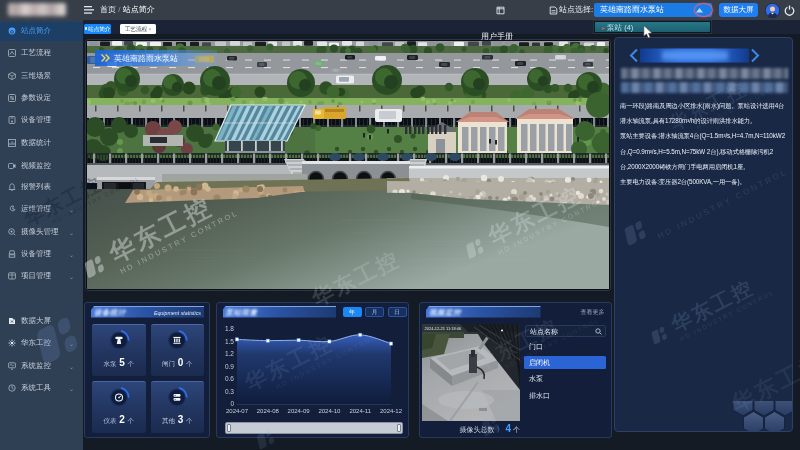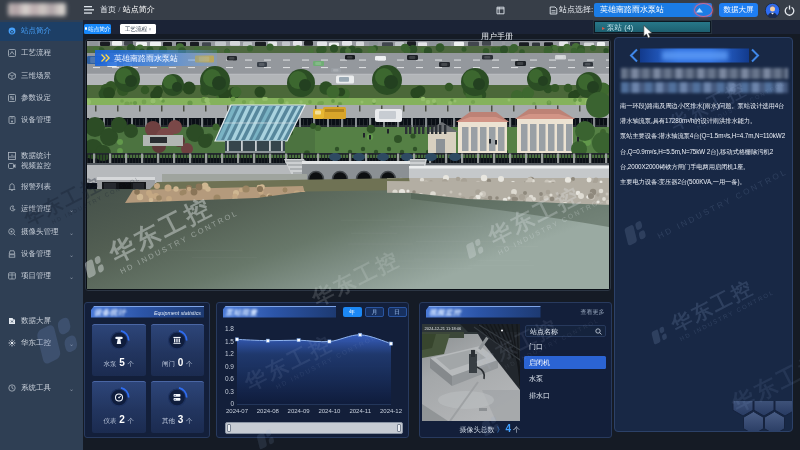--- a/index.html
+++ b/index.html
@@ -126,21 +126,21 @@
       <span class="lbl">参数设定</span>
     </div>
 <div class="mitem" style="top:90.7px;">
       <svg class="ic" viewBox="0 0 8 8">
         <rect x="1" y="0.5" width="6" height="7" rx="1" stroke="#aeb7c2" stroke-width=".8" fill="none"></rect>
         <circle cx="4" cy="5.5" r=".9" fill="#aeb7c2"></circle>
         <path d="M2.5 2 H5.5" stroke="#aeb7c2" stroke-width=".8"></path>
       </svg>
       <span class="lbl">设备管理</span>
     </div>
-<div class="mitem" style="top:126px;">
+<div class="mitem" style="top:113.0px;">
       <svg class="ic" viewBox="0 0 8 8">
         <rect x="0.5" y="0.5" width="7" height="7" stroke="#aeb7c2" stroke-width=".8" fill="none"></rect>
         <path d="M2 6 V4 M4 6 V2.5 M6 6 V3.5" stroke="#aeb7c2" stroke-width=".9"></path>
       </svg>
       <span class="lbl">数据统计</span>
     </div>
 <div class="mitem" style="top:136px;">
       <svg class="ic" viewBox="0 0 8 8">
         <rect x="0.5" y="1.5" width="5" height="5" rx="1" stroke="#aeb7c2" stroke-width=".8" fill="none"></rect>
         <path d="M5.5 3.2 L7.5 2 V6 L5.5 4.8" fill="#aeb7c2"></path>
@@ -192,20 +192,29 @@
         <path d="M3 3.5 L5 5.5 M5 3.5 L3 5.5" stroke="#2f3f54" stroke-width=".8"></path>
       </svg>
       <span class="lbl">数据大屏</span>
     </div>
 <div class="mitem" style="top:313.7px;">
       <svg class="ic" viewBox="0 0 8 8">
         <circle cx="4" cy="4" r="1.3" fill="#e4e9f0"></circle>
         <path d="M4 .6 V2 M4 6 V7.4 M.6 4 H2 M6 4 H7.4 M1.6 1.6 L2.6 2.6 M5.4 5.4 L6.4 6.4 M6.4 1.6 L5.4 2.6 M2.6 5.4 L1.6 6.4" stroke="#e4e9f0" stroke-width=".9"></path>
       </svg>
       <span class="lbl">华东工控</span>
+      <span class="arr">⌄</span>
+    </div>
+<div class="mitem" style="top:336.0px;">
+      <svg class="ic" viewBox="0 0 8 8">
+        <rect x="0.6" y="0.8" width="6.8" height="5" rx=".8" stroke="#aeb7c2" stroke-width=".8" fill="none"></rect>
+        <path d="M2 3.3 L3.2 2.2 L4.5 4 L5.8 3" stroke="#aeb7c2" stroke-width=".7" fill="none"></path>
+        <path d="M3 7.2 H5" stroke="#aeb7c2" stroke-width=".8"></path>
+      </svg>
+      <span class="lbl">系统监控</span>
       <span class="arr">⌄</span>
     </div>
 <div class="mitem" style="top:358.3px;">
       <svg class="ic" viewBox="0 0 8 8">
         <circle cx="4" cy="4" r="3.2" stroke="#aeb7c2" stroke-width=".8" fill="none"></circle>
         <path d="M4 1.8 V4 L5.6 5" stroke="#aeb7c2" stroke-width=".8" fill="none"></path>
       </svg>
       <span class="lbl">系统工具</span>
       <span class="arr">⌄</span>
     </div>

